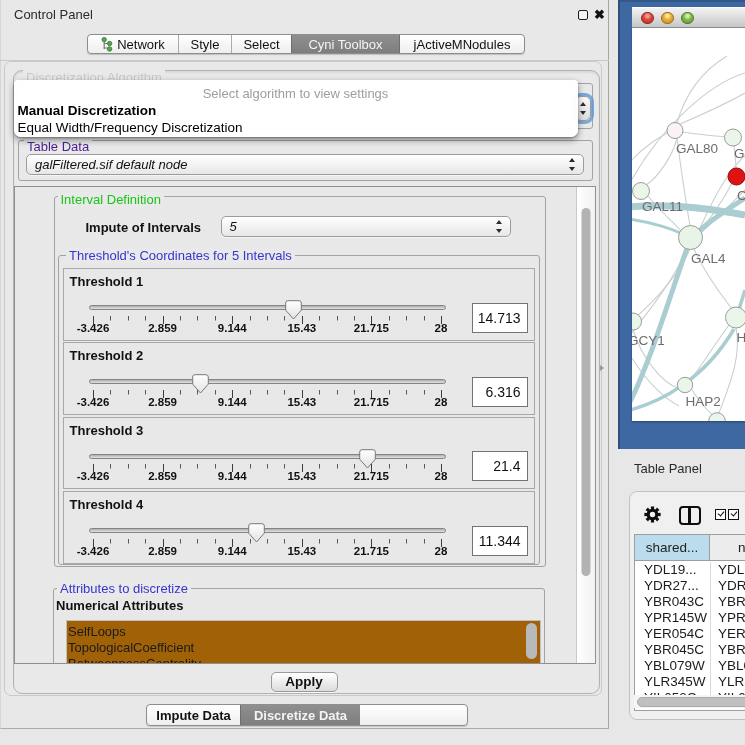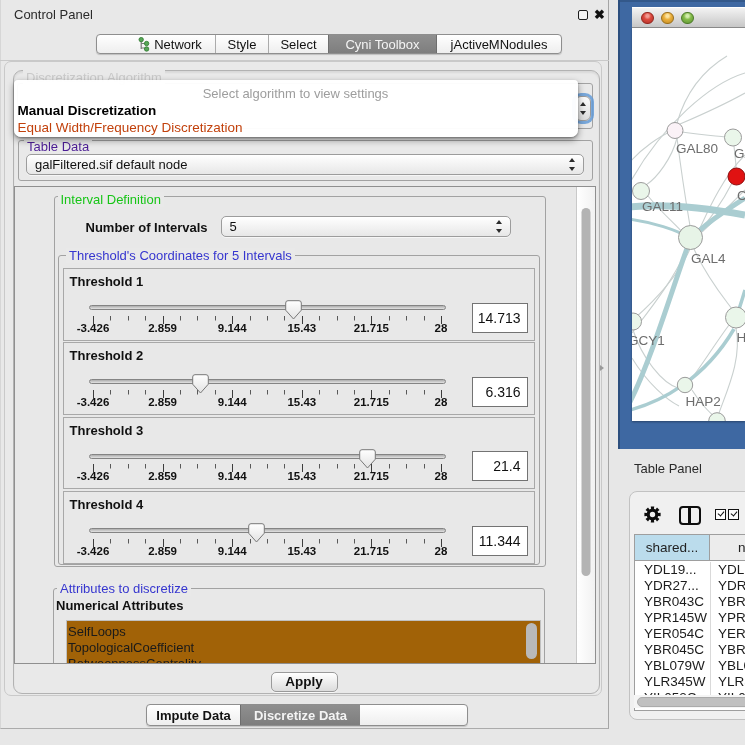--- a/index.html
+++ b/index.html
@@ -8,22 +8,22 @@
   .abs { position:absolute; }
 
   
   #control-panel { left:0; top:0; width:609px; height:729px; background:#e8e8e8;
     border-right:1px solid #a5a5a5; border-bottom:1px solid #ababab; border-left:1px solid #d6d6d6; }
   #cp-title { left:13px; top:7px; font-size:13px; color:#2a2a2a; }
   #cp-float { left:577px; top:10px; width:10px; height:10px; border:1.6px solid #1d1d1d; border-radius:2px; background:#f2f2f2; }
   #cp-close { left:593px; top:7px; font-size:13px; font-weight:bold; color:#111; }
 
   
-  #top-tabs { left:95px; top:34px; height:20px; display:flex; border:1px solid #8e8e8e; border-radius:4px;
-    background:linear-gradient(#ffffff,#eeeeee); box-shadow:0 1px 1px rgba(0,0,0,0.18); overflow:hidden;padding-left:28px; }
+  #top-tabs { left:86px; top:34px; height:20px; display:flex; border:1px solid #8e8e8e; border-radius:4px;
+    background:linear-gradient(#ffffff,#eeeeee); box-shadow:0 1px 1px rgba(0,0,0,0.18); overflow:hidden; }
   .seg { height:100%; display:flex; align-items:center; justify-content:center; font-size:13px; color:#111; position:relative; gap:4px; }
   .seg + .seg { border-left:1px solid #ababab; }
   .seg.sel { background:linear-gradient(#8f8f8f,#7e7e7e); color:#f4f4f4; border-left-color:#6e6e6e; }
   .seg.sel + .seg { border-left-color:#6e6e6e; }
   #top-tabs .seg:nth-child(1){ width:90px; }
   #top-tabs .seg:nth-child(2){ width:53px; }
   #top-tabs .seg:nth-child(3){ width:60px; }
   #top-tabs .seg:nth-child(4){ width:108px; }
   #top-tabs .seg:nth-child(5){ width:125px; }
   #tabline { left:-1px; top:60px; width:609px; height:1px; background:#c9c9c9; }
@@ -45,21 +45,21 @@
   .updown { position:absolute; left:50%; transform:translateX(-50%); width:0; height:0; border-left:3.5px solid transparent; border-right:3.5px solid transparent; }
   .updown.up { border-bottom:4.5px solid #2c2c2c; top:5px; }
   .updown.down { border-top:4.5px solid #2c2c2c; bottom:5px; }
 
   #group-tabledata { left:13.5px; top:77.5px; width:575px; height:41.5px; }
   #group-tabledata .gtitle { color:#4c1d95; left:5px; top:-2px; }
 
   .combo { position:absolute; border:1px solid #9c9c9c; border-radius:5px;
     background:linear-gradient(#ffffff 0%, #f4f4f4 45%, #e7e7e7 100%);
     box-shadow:inset 0 1px 0 rgba(255,255,255,0.9), 0 1px 0 rgba(255,255,255,0.6);
-    font-size:13px; color:#111; }
+    font-size:13px; color:#111;font-style:italic; }
   .combo .ctext { position:absolute; left:8px; top:50%; transform:translateY(-50%); white-space:nowrap; }
   .combo .arrows { position:absolute; right:7px; top:0; height:100%; width:8px; }
   .combo .arrows .updown.up { top:calc(50% - 6.5px); }
   .combo .arrows .updown.down { bottom:calc(50% - 6.5px); }
   #combo-table { left:21.5px; top:91.5px; width:558px; height:21px; }
 
   
   #viewport { left:9.5px; top:123.5px; width:582px; height:478px; border:1px solid #8f8f8f; background:#e8e8e8; overflow:hidden; }
   #vscroll-track { position:absolute; right:0; top:0; width:19px; height:100%; background:linear-gradient(to right,#ffffff,#f1f1f1); border-left:1px solid #c9c9c9; }
   #vscroll-thumb { position:absolute; left:50%; transform:translateX(-50%); top:21px; width:9px; height:368px; border-radius:5px; background:#b3b3b3; }
@@ -108,21 +108,21 @@
   #bottom-tabs .seg:nth-child(3){ width:107px;margin-top:44px; }
 
   
   #net-icon { width:12px; height:15px; position:relative; }
 
   
   #popup { left:12.5px; top:80px; width:564px; height:57px; background:rgba(255,255,255,0.97); border-radius:4px 4px 7px 7px;
     box-shadow:0 3px 7px rgba(0,0,0,0.42), 0 1px 2px rgba(0,0,0,0.28); z-index:50; }
   #popup .prompt { position:absolute; left:0; right:0; top:6px; text-align:center; font-size:13px; color:#9d9d9d; }
   #popup .item1 { position:absolute; left:4px; top:22.5px; font-size:13.5px; font-weight:bold; color:#000; }
-  #popup .item2 { position:absolute; left:4px; top:40px; font-size:13.5px; color:#c2410c; }
+  #popup .item2 { position:absolute; left:4px; top:40px; font-size:13.5px; color:#000000; }
 
   
   #split-arrow { left:600px; top:365px; width:0; height:0; border-top:3px solid transparent; border-bottom:3px solid transparent; border-left:4px solid #9a9a9a; }
 
   
   #net-window { left:618px; top:0; width:127px; height:449px; background:#3e68a2;
     box-shadow:inset 2px 0 0 #2d4f7e, inset 0 2px 0 #33588a; }
   #net-titlebar { position:absolute; left:14px; top:7px; right:0; height:21px;
     background:linear-gradient(#f5f5f5,#c7c7c7); border-bottom:1px solid #8d8d8d; box-shadow:inset 0 1px 0 #ffffff; }
   .light { position:absolute; top:4.5px; width:12.5px; height:12.5px; border-radius:50%; }
@@ -210,21 +210,21 @@
       <span class="ctext">galFiltered.sif default node</span>
       <span class="arrows">
           <span class="updown up"></span>
           <span class="updown down"></span>
         </span>
     </div>
 
     <div class="abs" id="viewport">
       <div class="group" id="group-interval">
         <span class="gtitle">Interval Definition</span>
-        <span id="noi-label">Number of Intervals</span>
+        <span id="noi-label">Impute of Intervals</span>
         <div class="combo" id="combo-noi">
           <span class="ctext">5</span>
           <span class="arrows">
               <span class="updown up"></span>
               <span class="updown down"></span>
             </span>
         </div>
 
         <div class="group" id="group-thresh">
           <span class="gtitle blue">Threshold's Coordinates for 5 Intervals</span>

